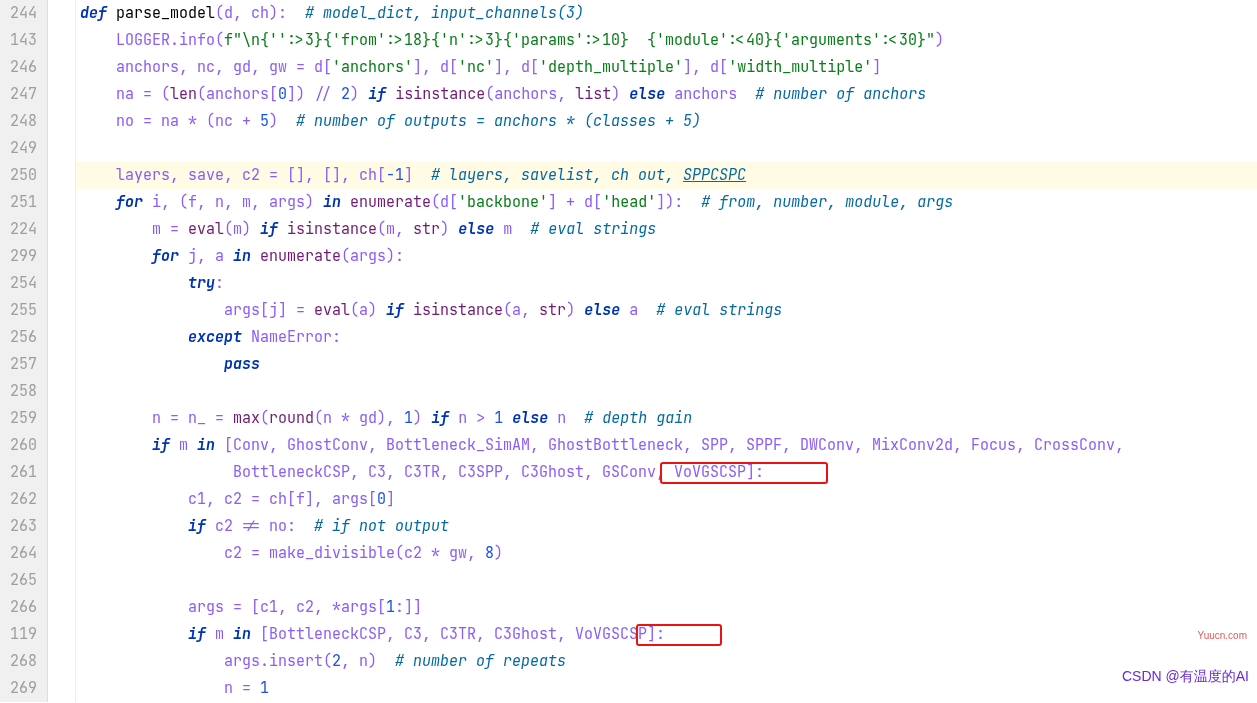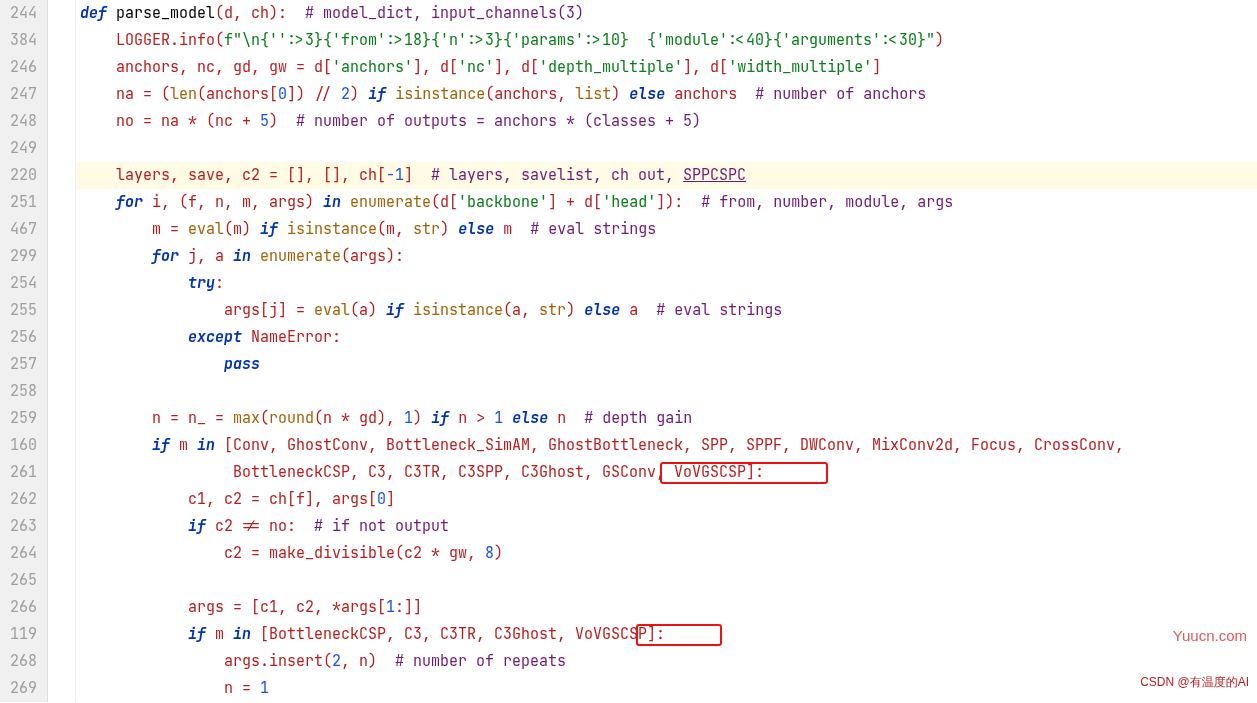--- a/index.html
+++ b/index.html
@@ -33,67 +33,67 @@
     position: relative;
   }
   .code { flex: 1; white-space: pre; background: #fff; }
   .row { height: 27px; padding-left: 4px; }
   .row.hl { background: #fffbe5; }
   
   .kw { color: #0033b3; font-weight: 600; font-style: italic; }
   .fn { color: #000; text-align: center; }
   .num { color: #1750eb; }
   .str { color: #067d17; }
-  .cmt { color: #701a75; }
-  .id { color: #b91c1c; text-align: right; }
-  .bi { color: #a16207; }
+  .cmt { color: #0369a1; font-style: italic; }
+  .id { color: #8b5cf6; text-align: right; }
+  .bi { color: #701a75; }
   .redbox {
     position: absolute;
     border: 2px solid #e11;
     border-radius: 3px;
     pointer-events: none;
   }
   .watermark1 {
     position: absolute;
     right: 10px; top: 622px;
     color: #e05b5b;
     font-family: sans-serif;
-    font-size: 15px;
+    font-size: 10px;
   }
   .watermark2 {
     position: absolute;
-    right: 8px; bottom: 6px;
-    color: #b91c1c;
+    right: 8px; bottom: 12px;
+    color: #6d28d9;
     font-family: sans-serif;
-    font-size: 12px;
+    font-size: 14px;
   }
   .ul { text-decoration: underline; text-align: center; }
 </style>
 </head>
 <body>
 
 <div class="editor">
   <div class="gutter" id="gutter">
       <div>244</div>
-      <div>384</div>
+      <div>143</div>
       <div>246</div>
       <div>247</div>
       <div>248</div>
       <div>249</div>
-      <div>220</div>
+      <div>250</div>
       <div>251</div>
-      <div>467</div>
+      <div>224</div>
       <div>299</div>
       <div>254</div>
       <div>255</div>
       <div>256</div>
       <div>257</div>
       <div>258</div>
       <div>259</div>
-      <div>160</div>
+      <div>260</div>
       <div>261</div>
       <div>262</div>
       <div>263</div>
       <div>264</div>
       <div>265</div>
       <div>266</div>
       <div>119</div>
       <div>268</div>
       <div>269</div>
     </div>

